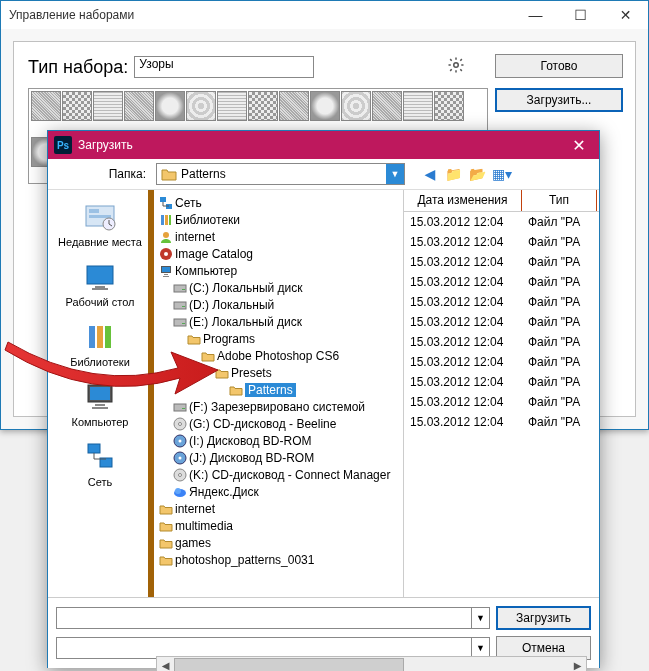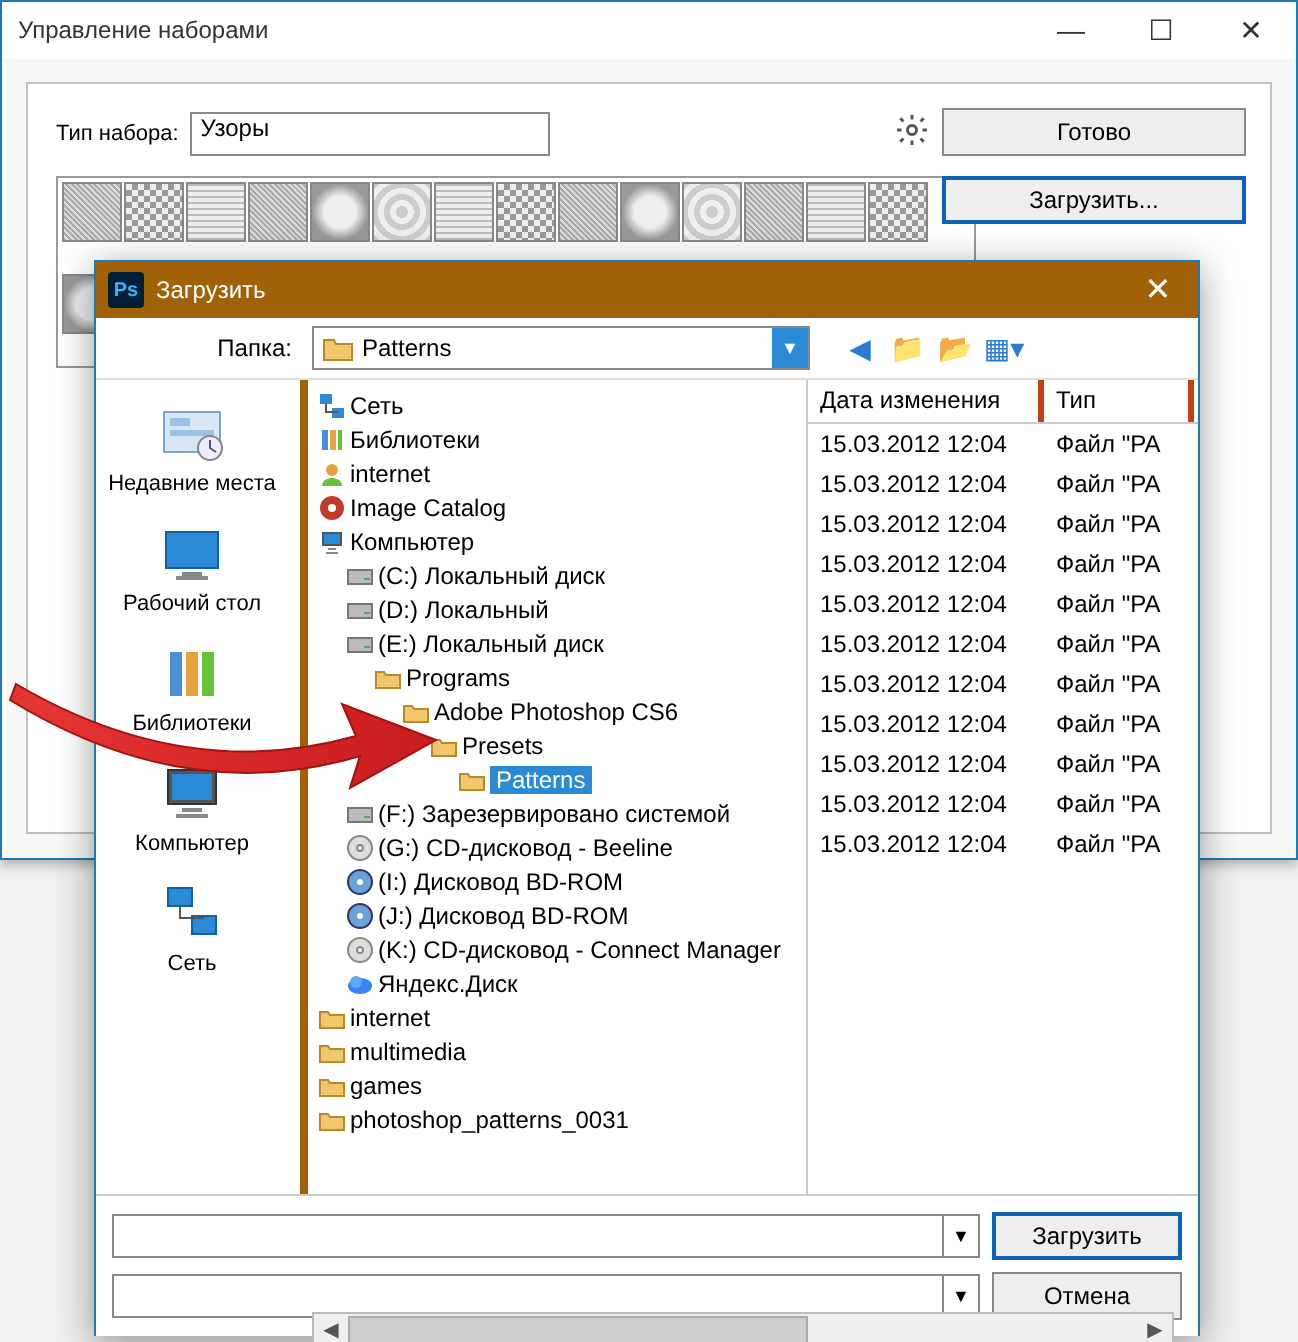--- a/index.html
+++ b/index.html
@@ -7,65 +7,65 @@
 
   
   .pm-window { position: absolute; top: 0; left: 0; width: 649px; height: 430px; background: #fff; border: 1px solid #1e7ab5; box-shadow: 0 2px 6px rgba(0,0,0,0.3); }
   .pm-titlebar { height: 28px; background: #fff; color: #333; display: flex; align-items: center; padding-left: 8px; }
   .pm-title { flex: 1; font-size: 12px; }
   .pm-tb-buttons { display: flex; }
   .pm-tb-btn { width: 45px; height: 28px; display: flex; align-items: center; justify-content: center; color: #333; font-size: 14px; cursor: pointer; }
   .pm-body { position: relative; padding: 12px; height: calc(100% - 28px); background: #f7f7f7; }
   .pm-inner { border: 1px solid #c0c0c0; background: #fff; padding: 14px; height: 100%; position: relative; }
   .type-row { display: flex; align-items: center; gap: 6px; margin-bottom: 10px; }
-  .type-label { font-size: 11px; }
+  .type-label { font-size: 18px; }
   .type-select { width: 180px; height: 22px; border: 1px solid #888; font-size: 12px; padding-left: 4px; background: #fff; }
   .gear { width: 18px; height: 18px; position: absolute; right: 170px; top: 14px;}
   .gear svg { width: 18px; height: 18px; }
   .right-buttons { position: absolute; top: 12px; right: 12px; display: flex; flex-direction: column; gap: 10px; }
-  .pm-btn { width: 152px; height: 24px; border: 1px solid #888; background: #eee; font-size: 12px; cursor: pointer; }
+  .pm-btn { width: 128px; height: 24px; border: 1px solid #888; background: #eee; font-size: 12px; cursor: pointer; }
   .pm-btn.primary { border: 2px solid #0b63b7; }
   .thumb-grid { border: 1px solid #999; background: #fff; padding: 2px; width: 460px; height: 96px; display: flex; flex-wrap: wrap; gap: 1px; overflow: hidden; }
   .thumb { width: 30px; height: 30px; background: #ccc; border: 1px solid #888; position: relative; }
   .thumb.noise::after { content:""; position:absolute; inset:0; background: repeating-linear-gradient(45deg,#aaa 0 1px,#ddd 1px 2px); }
   .thumb.checker::after { content:""; position:absolute; inset:0; background: repeating-conic-gradient(#999 0 25%, #eee 0 50%) 0 0 / 6px 6px; }
   .thumb.lines::after { content:""; position:absolute; inset:0; background: repeating-linear-gradient(#bbb 0 1px, #eee 1px 3px); }
   .thumb.blob::after { content:""; position:absolute; inset:0; background: radial-gradient(circle at 50% 50%, #eee 40%, #999 70%); }
   .thumb.wave::after { content:""; position:absolute; inset:0; background: repeating-radial-gradient(circle, #ccc 0 3px, #eee 3px 6px); }
 
   
   .load-dialog { position: absolute; top: 130px; left: 47px; width: 553px; height: 538px; background: #fff; border: 1px solid #1e7ab5; box-shadow: 0 4px 18px rgba(0,0,0,0.4); z-index: 10; }
-  .ld-titlebar { height: 28px; background: #a16207; color: #fff; display: flex; align-items: center; padding-left: 6px; }
+  .ld-titlebar { height: 28px; background: #be185d; color: #fff; display: flex; align-items: center; padding-left: 6px; }
   .ld-ps { width: 18px; height: 18px; background: #001e36; color:#38b6ff; font-size:10px; font-weight:bold; display:flex; align-items:center; justify-content:center; border-radius:2px; margin-right:6px;}
   .ld-title { flex: 1; font-size: 12px; }
   .ld-close { width: 40px; height: 28px; display:flex; align-items:center; justify-content:center; font-size:16px; cursor:pointer; }
   .ld-toolbar { height: 30px; display: flex; align-items: center; padding: 0 8px; gap: 6px; background: #fff; }
   .ld-folderlabel { width: 94px; text-align: right; font-size: 12px; padding-right: 4px;}
   .ld-foldersel { flex: 0 0 249px; height: 22px; border: 1px solid #888; display:flex; align-items:center; position:relative; }
   .ld-folder-ico { width:16px; height:14px; margin:0 4px; }
   .ld-foldername { font-size: 12px; flex:1; }
   .ld-dropbtn { width: 18px; height: 20px; background:#2b8ad6; display:flex; align-items:center; justify-content:center; color:#fff; font-size:9px;}
   .tb-icons { display: flex; gap: 6px; margin-left: 10px; }
   .tb-ico { width: 18px; height: 18px; display:flex; align-items:center; justify-content:center; font-size:14px; cursor:pointer; }
 
   .ld-body { display: flex; height: 302px; border-top:1px solid #ddd;}
-  .ld-places { width: 108px; background: #fff; display:flex; flex-direction:column; align-items:flex-start; padding-top:6px; gap:4px; border-right:4px solid #a16207;}
+  .ld-places { width: 108px; background: #fff; display:flex; flex-direction:column; align-items:flex-end; padding-top:6px; gap:4px; border-right:6px solid #a16207;}
   .place { width: 96px; padding: 4px 0; display:flex; flex-direction:column; align-items:center; font-size:11px; cursor:pointer; text-align:center; }
   .place-ico { width:34px; height:34px; display:flex; align-items:center; justify-content:center; margin-bottom:2px; }
   .file-pane { width: 445px; display:flex; }
   .tree-pane { width: 250px; border-right:1px solid #ccc; overflow:hidden; font-size:12px; position:relative; }
   .tree { padding: 4px 0 4px 4px; }
   .tree-row { display:flex; align-items:center; height:17px; white-space:nowrap; overflow:hidden; }
   .ind { display:inline-block; }
   .ticon { width:15px; height:14px; display:inline-flex; align-items:center; justify-content:center; margin-right:2px;}
   .tree-label { font-size:12px; }
   .tree-label.sel { background:#2b8ad6; color:#fff; padding:0 3px;}
   .list-pane { width: 195px; font-size:12px; overflow:hidden; }
   .list-header { display:flex; border-bottom:1px solid #ccc; height:22px;}
-  .list-col { padding:3px 6px; border-right:3px solid #c2410c; font-size:12px; }
+  .list-col { padding:3px 6px; border-right:1px solid #c2410c; font-size:12px;text-align:center; }
   .list-rows { }
   .list-row { display:flex; height:20px; align-items:center; }
   .list-cell { padding:0 6px; font-size:12px; white-space:nowrap; overflow:hidden; }
   .col-date { width: 118px; }
   .col-type { width: 75px; }
 
   .ld-bottom { border-top: 1px solid #ccc; padding: 8px; display:flex; flex-direction:column; gap:6px; background:#fff;}
   .bottom-row { display:flex; align-items:center; gap:6px; }
   .bottom-combo { flex:1; height:22px; border:1px solid #888; background:#fff;}
   .btn { width: 95px; height:24px; border:1px solid #888; background:#eee; font-size:12px; cursor:pointer; }

